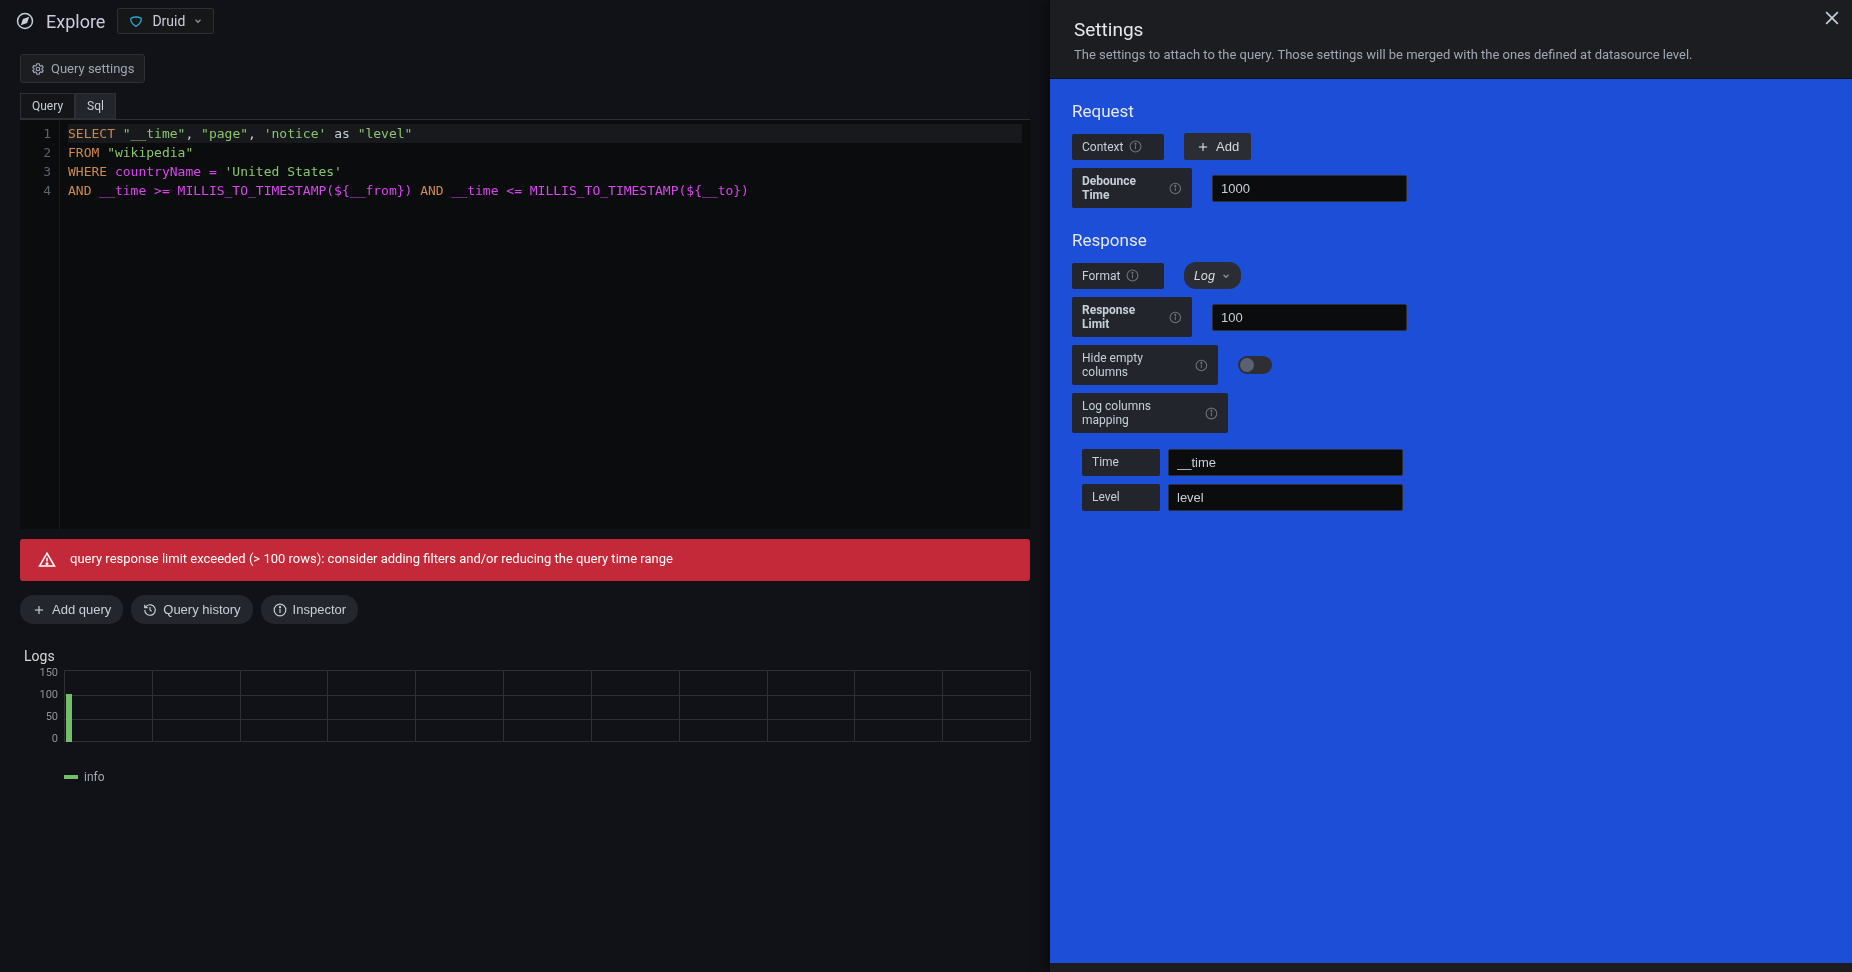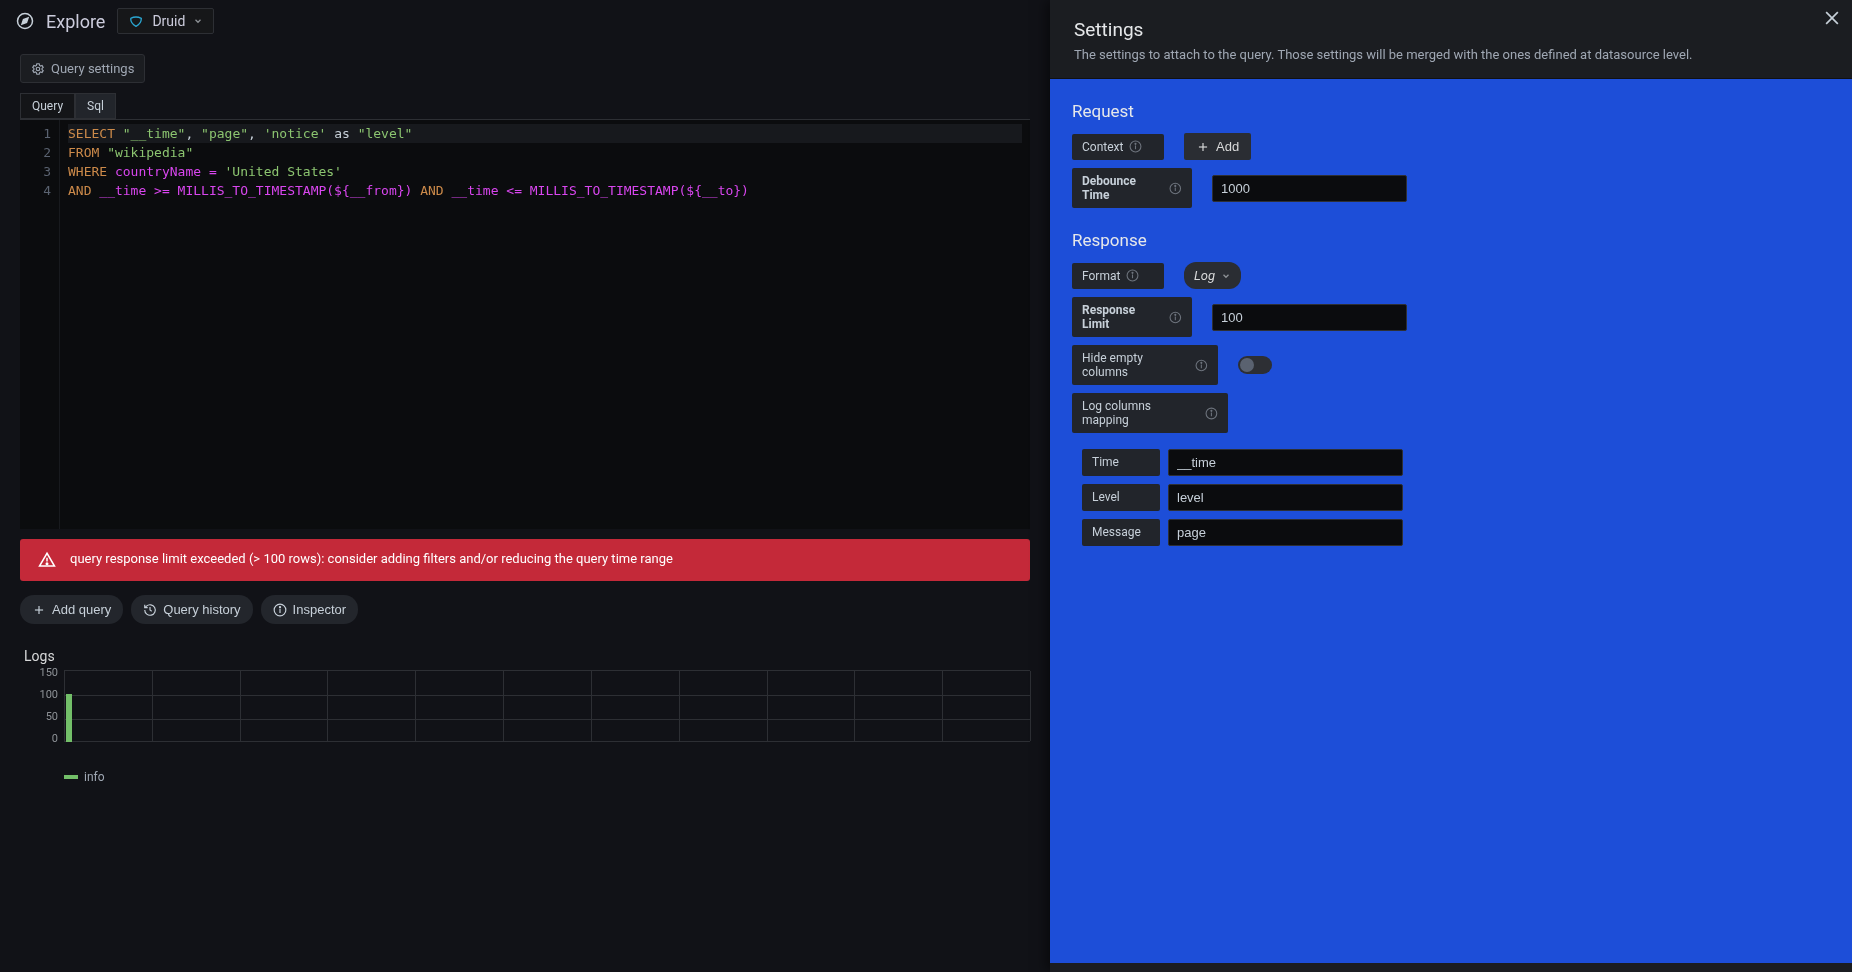--- a/index.html
+++ b/index.html
@@ -514,20 +514,16 @@
 
     <div class="map-group">
       <div class="map-row">
         <div class="map-label">Time</div>
         <input class="map-input" value="__time" style="">
       </div>
       <div class="map-row">
         <div class="map-label">Level</div>
         <input class="map-input" value="level" style="">
       </div>
-      <div class="map-row">
-        <div class="map-label">Message</div>
-        <input class="map-input" value="page" style="">
-      </div>
     </div>
 
   </div>
 </div>
 
 </body></html>

